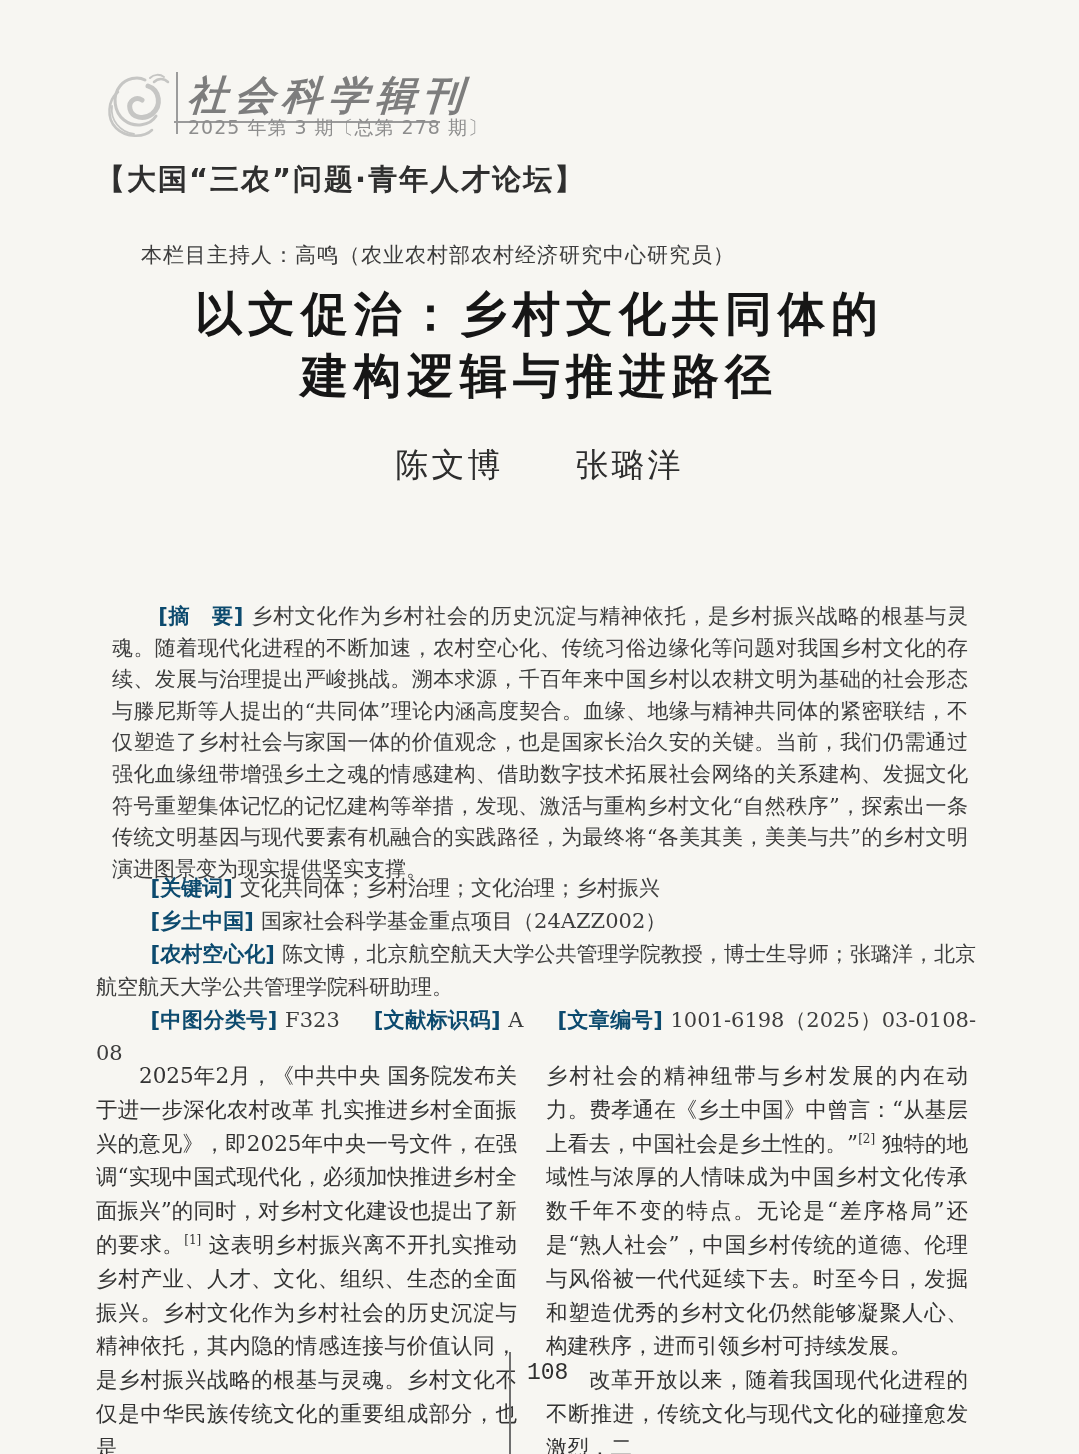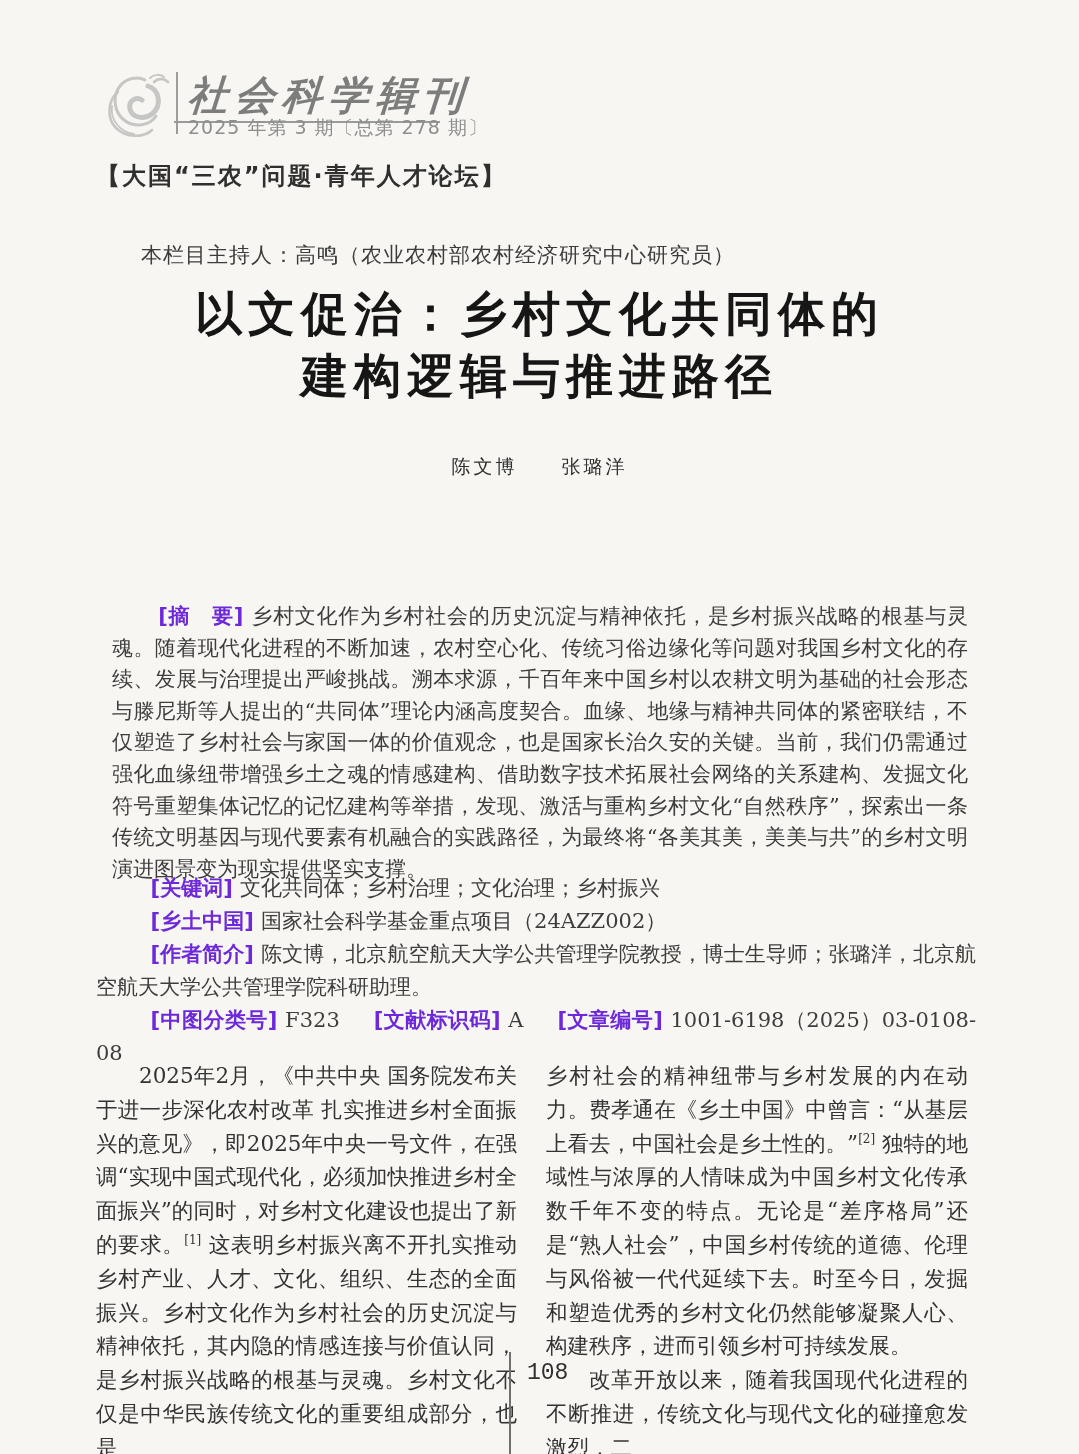--- a/index.html
+++ b/index.html
@@ -31,49 +31,49 @@
   .issue-line {
     position: absolute; left: 90px; top: 47px;
     font-family: "DejaVu Sans", "Liberation Sans", sans-serif;
     font-size: 19px; color: #8d8d8d; white-space: nowrap; letter-spacing: 1px;
   }
 
   
   .column-header {
     position: absolute; left: 96px; top: 160px;
     font-family: "DejaVu Sans", "Liberation Sans", sans-serif;
-    font-weight: bold; font-size: 24px; color: #2f2f2f; letter-spacing: 2px;
+    font-weight: bold; font-size: 29px; color: #2f2f2f; letter-spacing: 2px;
   }
   .host-line {
     position: absolute; left: 141px; top: 209px;
     font-family: "DejaVu Sans", "Liberation Sans", sans-serif;
     font-size: 21px; color: #3c3c3c; letter-spacing: 1px; margin-top: 32px;
   }
 
   
   .title {
     position: absolute; left: 0; top: 283px; width: 1079px;
     text-align: center; font-weight: 900; color: #161616;
     font-family: "DejaVu Serif", serif;
   }
   .title .tl { display: block; font-size: 47px; letter-spacing: 6px; line-height: 62px; }
   .authors {
     position: absolute; left: 0; top: 443px; width: 1079px;
-    text-align: center; font-size: 19px; color: #2e2e2e; letter-spacing: 3px; margin-top: 11px;
+    text-align: center; font-size: 33px; color: #2e2e2e; letter-spacing: 3px;
   }
 
   
   .abstract {
     position: absolute; left: 112px; top: 601px; width: 856px;
     font-size: 21px; line-height: 31.6px; text-align: justify;
     color: #3d3d3d; text-indent: 2.2em;
   }
   .label {
     font-family: "DejaVu Sans", "Liberation Sans", sans-serif;
-    font-weight: bold; color: #6d28d9;
+    font-weight: bold; color: #0c4a6e;
   }
   .meta { position: absolute; left: 96px; top: 872px; width: 880px; }
   .meta p {
     font-size: 21px; line-height: 33px; text-align: justify;
     text-indent: 2.6em; color: #3d3d3d;
   }
   .clc-gap { display: inline-block; width: 34px; }
 
   
   .col {
@@ -125,21 +125,21 @@
     <span class="tl">以文促治：乡村文化共同体的</span>
     <span class="tl">建构逻辑与推进路径</span>
   </h1>
   <div class="authors">陈文博　　张璐洋</div>
 
   <div class="abstract"><span class="label">[摘　要] </span><span>乡村文化作为乡村社会的历史沉淀与精神依托，是乡村振兴战略的根基与灵魂。随着现代化进程的不断加速，农村空心化、传统习俗边缘化等问题对我国乡村文化的存续、发展与治理提出严峻挑战。溯本求源，千百年来中国乡村以农耕文明为基础的社会形态与滕尼斯等人提出的“共同体”理论内涵高度契合。血缘、地缘与精神共同体的紧密联结，不仅塑造了乡村社会与家国一体的价值观念，也是国家长治久安的关键。当前，我们仍需通过强化血缘纽带增强乡土之魂的情感建构、借助数字技术拓展社会网络的关系建构、发掘文化符号重塑集体记忆的记忆建构等举措，发现、激活与重构乡村文化“自然秩序”，探索出一条传统文明基因与现代要素有机融合的实践路径，为最终将“各美其美，美美与共”的乡村文明演进图景变为现实提供坚实支撑。</span></div>
 
   <div class="meta">
     <p><span class="label">[关键词] </span><span>文化共同体；乡村治理；文化治理；乡村振兴</span></p>
     <p><span class="label">[乡土中国] </span><span>国家社会科学基金重点项目（24AZZ002）</span></p>
-    <p><span class="label">[作者简介] </span><span>陈文博，北京航空航天大学公共管理学院教授，博士生导师；张璐洋，北京航空航天大学公共管理学院科研助理。</span></p>
+    <p><span class="label">[农村空心化] </span><span>陈文博，北京航空航天大学公共管理学院教授，博士生导师；张璐洋，北京航空航天大学公共管理学院科研助理。</span></p>
     <p><span class="label">[中图分类号] </span><span>F323</span><span class="clc-gap"></span><span class="label">[文献标识码] </span><span>A</span><span class="clc-gap"></span><span class="label">[文章编号] </span><span>1001-6198（2025）03-0108-08</span></p>
   </div>
 
   <div class="col col-left">
     <p class="indent"><span>2025年2月，《中共中央 国务院发布关于进一步深化农村改革 扎实推进乡村全面振兴的意见》，即2025年中央一号文件，在强调“实现中国式现代化，必须加快推进乡村全面振兴”的同时，对乡村文化建设也提出了新的要求。</span><span class="ref">[1]</span><span> 这表明乡村振兴离不开扎实推动乡村产业、人才、文化、组织、生态的全面振兴。乡村文化作为乡村社会的历史沉淀与精神依托，其内隐的情感连接与价值认同，是乡村振兴战略的根基与灵魂。乡村文化不仅是中华民族传统文化的重要组成部分，也是</span></p>
   </div>
   <div class="col col-right">
     <p><span>乡村社会的精神纽带与乡村发展的内在动力。费孝通在《乡土中国》中曾言：“从基层上看去，中国社会是乡土性的。”</span><span class="ref">[2]</span><span> 独特的地域性与浓厚的人情味成为中国乡村文化传承数千年不变的特点。无论是“差序格局”还是“熟人社会”，中国乡村传统的道德、伦理与风俗被一代代延续下去。时至今日，发掘和塑造优秀的乡村文化仍然能够凝聚人心、构建秩序，进而引领乡村可持续发展。</span></p>
     <p class="indent">改革开放以来，随着我国现代化进程的不断推进，传统文化与现代文化的碰撞愈发激烈，二</p>
   </div>

